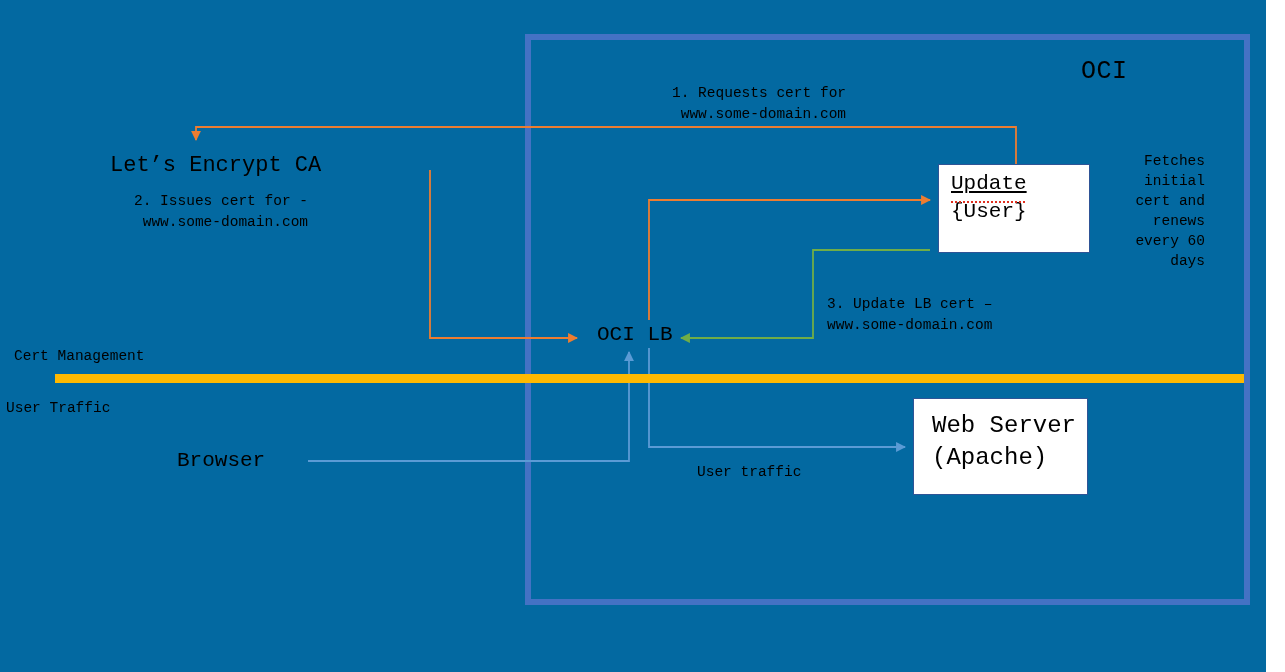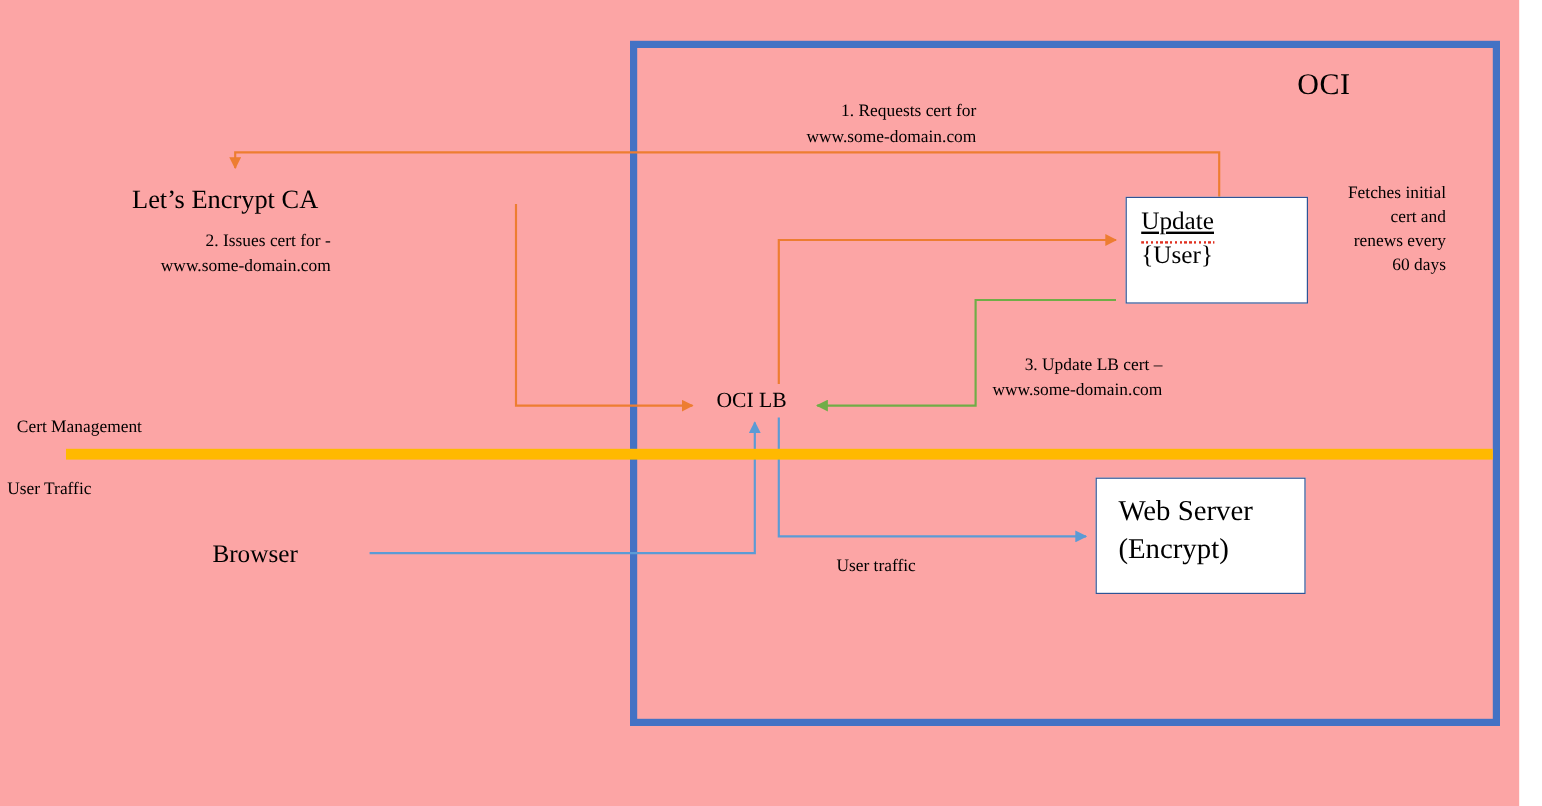--- a/index.html
+++ b/index.html
@@ -4,22 +4,22 @@
 <style>
   html, body {
     margin: 0;
     padding: 0;
     background: #ffffff;
   }
   #canvas {
     position: relative;
     width: 1266px;
     height: 672px;
-    background: #fca5a5;
-    font-family: Liberation Serif, serif;
+    background: #0369a1;
+    font-family: Liberation Mono, monospace;
     overflow: hidden;
   }
   .abs { position: absolute; }
 
   
   #oci-boundary {
     left: 525px;
     top: 34px;
     width: 725px;
     height: 571px;
@@ -90,21 +90,21 @@
   #letsencrypt-label {
     left: 110px;
     top: 153px;
     font-size: 22px;
     color: #000;
     white-space: nowrap;
   }
   #ocilb-label {
     left: 597px;
     top: 323px;
-    font-size: 18px;
+    font-size: 21px;
     color: #000;
     white-space: nowrap;
     text-align: right;
   }
   #browser-label {
     left: 177px;
     top: 449px;
     font-size: 21px;
     color: #000;
     white-space: nowrap;
@@ -214,21 +214,21 @@
       <span id="certbot-title">Update</span>
     </div>
     <div>{User}</div>
   </div>
 
   <div class="abs" id="ocilb-label">OCI LB</div>
 
   <div class="abs node-box" id="webserver-box"></div>
   <div class="abs" id="webserver-text">
     <div>Web Server</div>
-    <div>(Encrypt)</div>
+    <div>(Apache)</div>
   </div>
 
   <div class="abs" id="browser-label">Browser</div>
 
   <div class="abs note" id="note-1">
     <div>1.  Requests cert for</div>
     <div>www.some-domain.com</div>
   </div>
 
   <div class="abs note" id="note-2">

